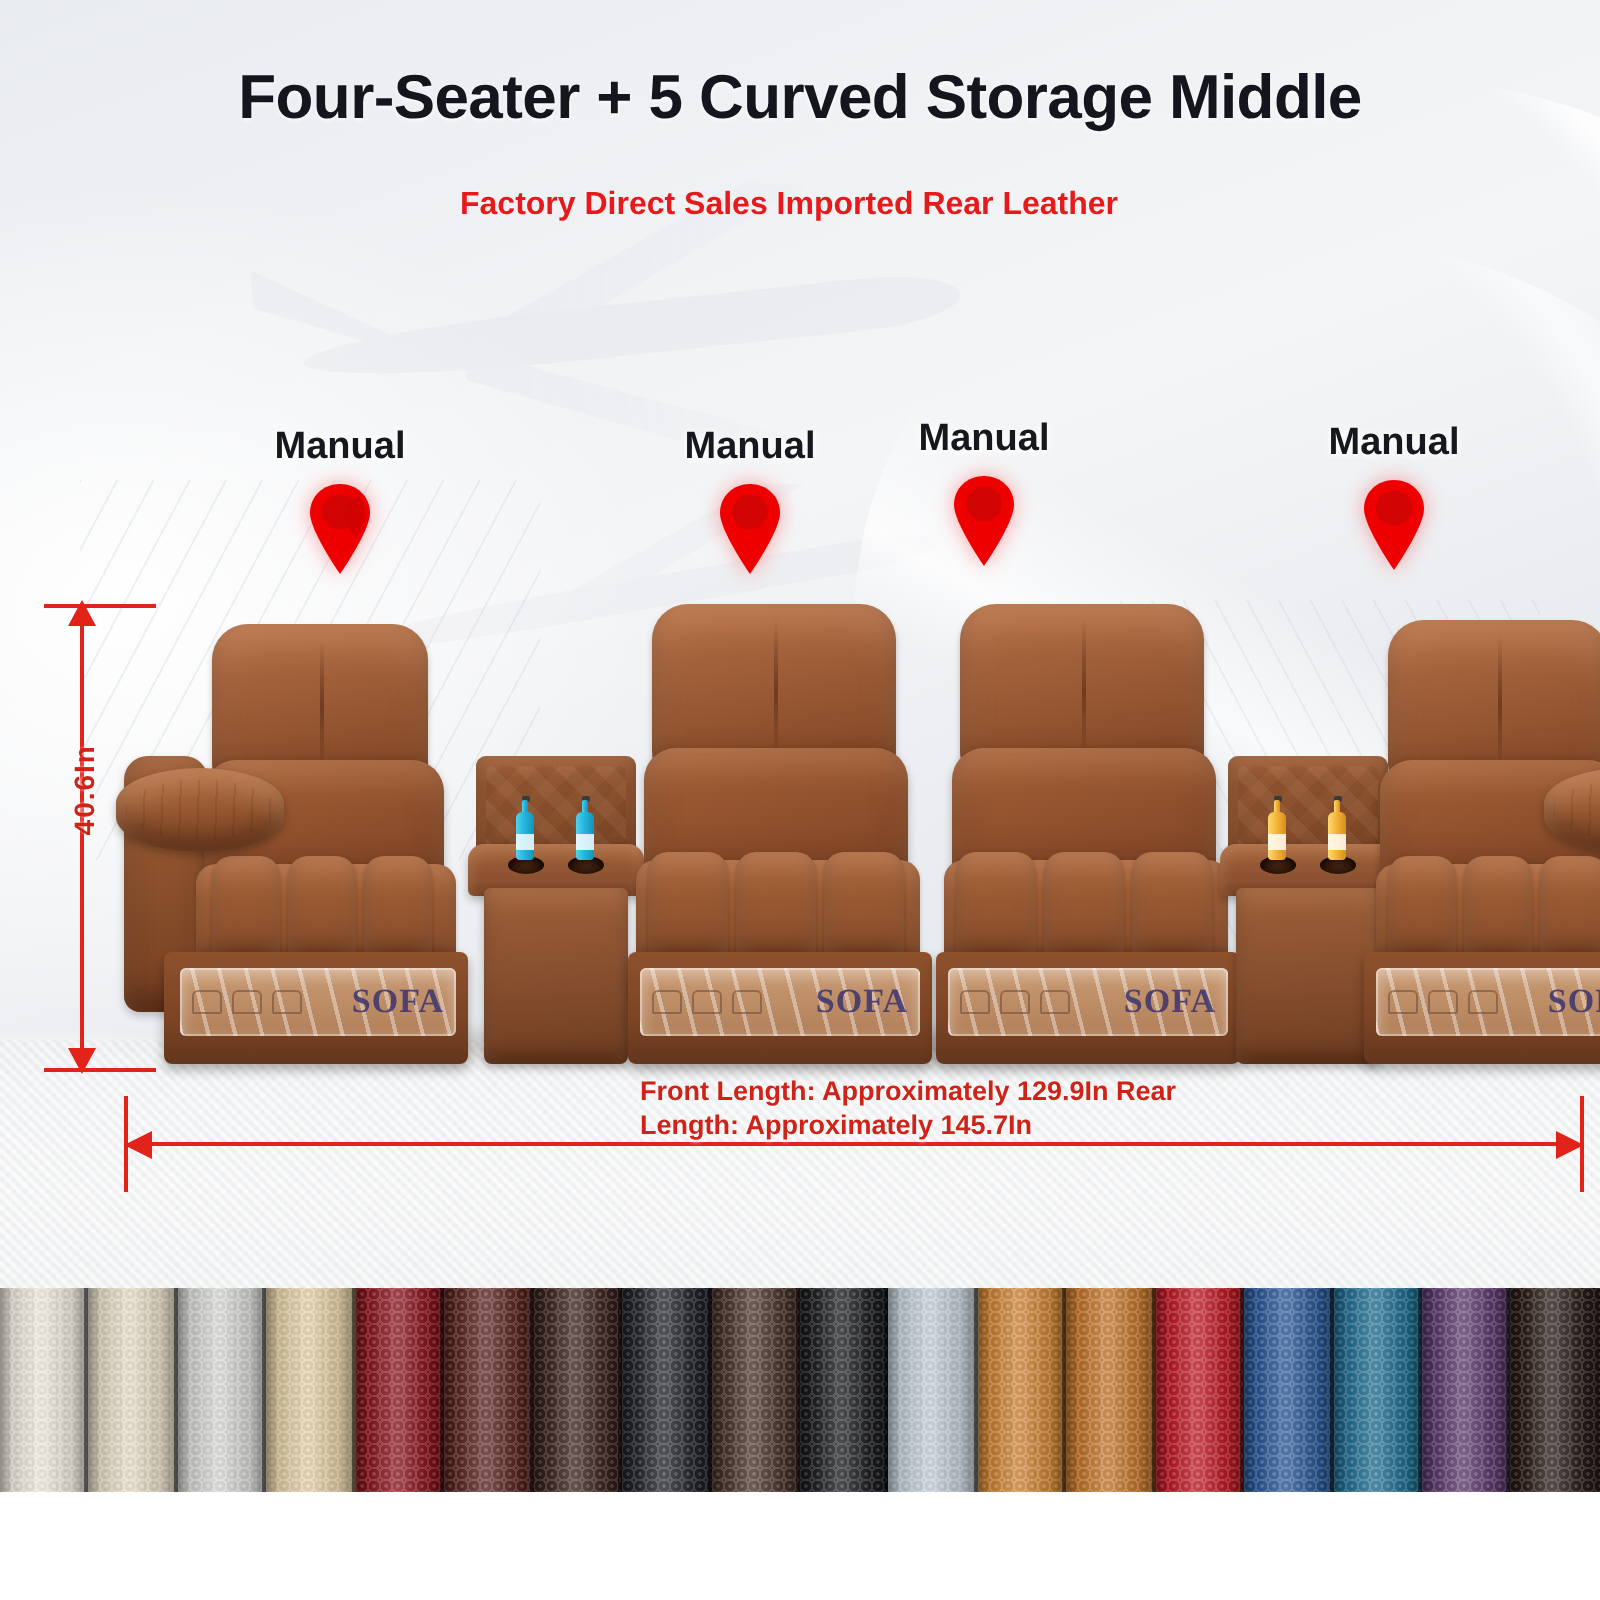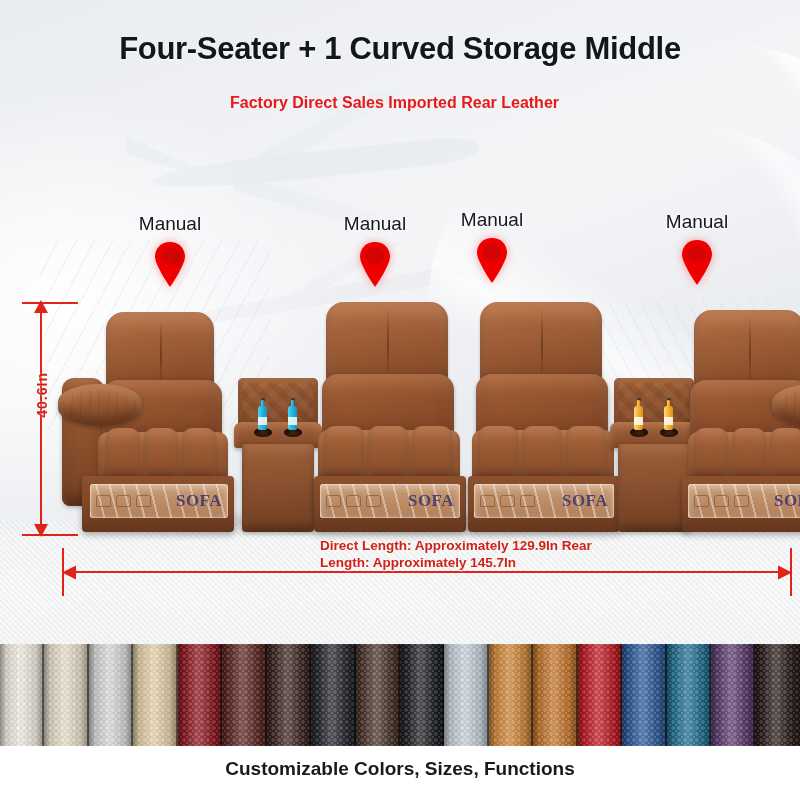--- a/index.html
+++ b/index.html
@@ -52,21 +52,21 @@
 
   
   .title{position:absolute;left:0;right:0;top:32px;text-align:center;
     font-size:31px;font-weight:700;color:#14161d;letter-spacing:-.3px;line-height:1.1;
     text-shadow:0 1px 2px rgba(255,255,255,.8);}
   .subtitle{position:absolute;left:230px;top:92px;width:330px;
     font-size:16px;font-weight:700;color:#e8191b;line-height:1.35;}
 
   
   .pinwrap{position:absolute;width:120px;text-align:center;}
-  .pinlabel{font-size:19px;font-weight:400;color:#16181e;line-height:1;
+  .pinlabel{font-size:19px;font-weight:700;color:#16181e;line-height:1;
     text-shadow:0 1px 3px rgba(255,255,255,.95),0 0 6px rgba(255,255,255,.9);}
   .pin{position:relative;width:34px;height:46px;margin:8px auto 0;}
   .pin svg{display:block;filter:drop-shadow(0 0 5px rgba(255,60,60,.45));}
 
   
   .sofa{position:absolute;left:62px;top:296px;width:728px;height:236px;}
   .seatgrp{position:absolute;bottom:0;}
   .seatback{position:absolute;border-radius:16px 16px 10px 10px;
     background:linear-gradient(168deg,#a8643c 0%,#9c5a33 22%,#8e4f2c 55%,#7d4425 100%);
     box-shadow:inset 0 8px 16px rgba(255,200,160,.22), inset 0 -10px 18px rgba(40,16,6,.40), 0 2px 4px rgba(0,0,0,.25);}
@@ -295,21 +295,21 @@
           <span class="glyphs">
               <i></i>
               <i></i>
               <i></i>
             </span>
           <span class="mark">SOFA</span>
         </div>
       </div>
     </div>
 
-    <div class="title">Four-Seater + 1 Curved Storage Middle</div>
+    <div class="title">Four-Seater + 5 Curved Storage Middle</div>
     <div class="subtitle">Factory Direct Sales Imported Rear Leather</div>
 
     <div class="pinwrap" style="left:110px;top:214px;">
       <div class="pinlabel">Manual</div>
       <div class="pin">
         <svg width="34" height="46" viewBox="0 0 34 46">
             <path d="M17 46C17 46 2 24.5 2 15.5 2 7 8.7 1 17 1s15 6 15 14.5C32 24.5 17 46 17 46z" fill="#ee0000"></path>
             <path d="M17 3.2c7 0 12.6 5.1 12.6 12.3 0 3.1-1.9 7.8-4.6 12.3C22 24.6 19 20.6 19 16.8c0-6.3 4.3-9.2 8.6-10.8C25.3 4.2 21.4 3.2 17 3.2z" fill="#c40000" opacity=".55"></path>
             <ellipse cx="17" cy="15" rx="9" ry="8.6" fill="#cc0505" opacity=".85"></ellipse>
           </svg>
@@ -359,21 +359,21 @@
     <div class="dim">
       <div class="dimline" style="left:62px;top:548px;width:2px;height:48px;"></div>
       <div class="dimline" style="left:790px;top:548px;width:2px;height:48px;"></div>
       <div class="dimline" style="left:68px;top:571px;width:718px;height:2px;"></div>
       <svg style="position:absolute;left:62px;top:565px;" width="15" height="15">
           <path d="M0 7.5 L14 0.5 L14 14.5 Z" fill="#e2231a"></path>
         </svg>
       <svg style="position:absolute;left:777px;top:565px;" width="15" height="15">
           <path d="M15 7.5 L1 0.5 L1 14.5 Z" fill="#e2231a"></path>
         </svg>
-      <div class="dimtext" id="hdim-label">Direct Length: Approximately 129.9In Rear Length: Approximately 145.7In</div>
+      <div class="dimtext" id="hdim-label">Front Length: Approximately 129.9In Rear Length: Approximately 145.7In</div>
     </div>
   </div>
 
   <div class="swatches">
     <div class="sw">
         <div class="roll" style="background:#ece7dd"></div>
         <div class="grain"></div>
         <div class="hl"></div>
         <div class="seam"></div>
       </div>
@@ -473,14 +473,13 @@
         <div class="hl"></div>
         <div class="seam"></div>
       </div>
     <div class="sw">
         <div class="roll" style="background:#2a1c18"></div>
         <div class="grain"></div>
         <div class="hl"></div>
       </div>
   </div>
 
-  <div class="caption">Customizable Colors, Sizes, Functions</div>
 </div>
 
 </body></html>

